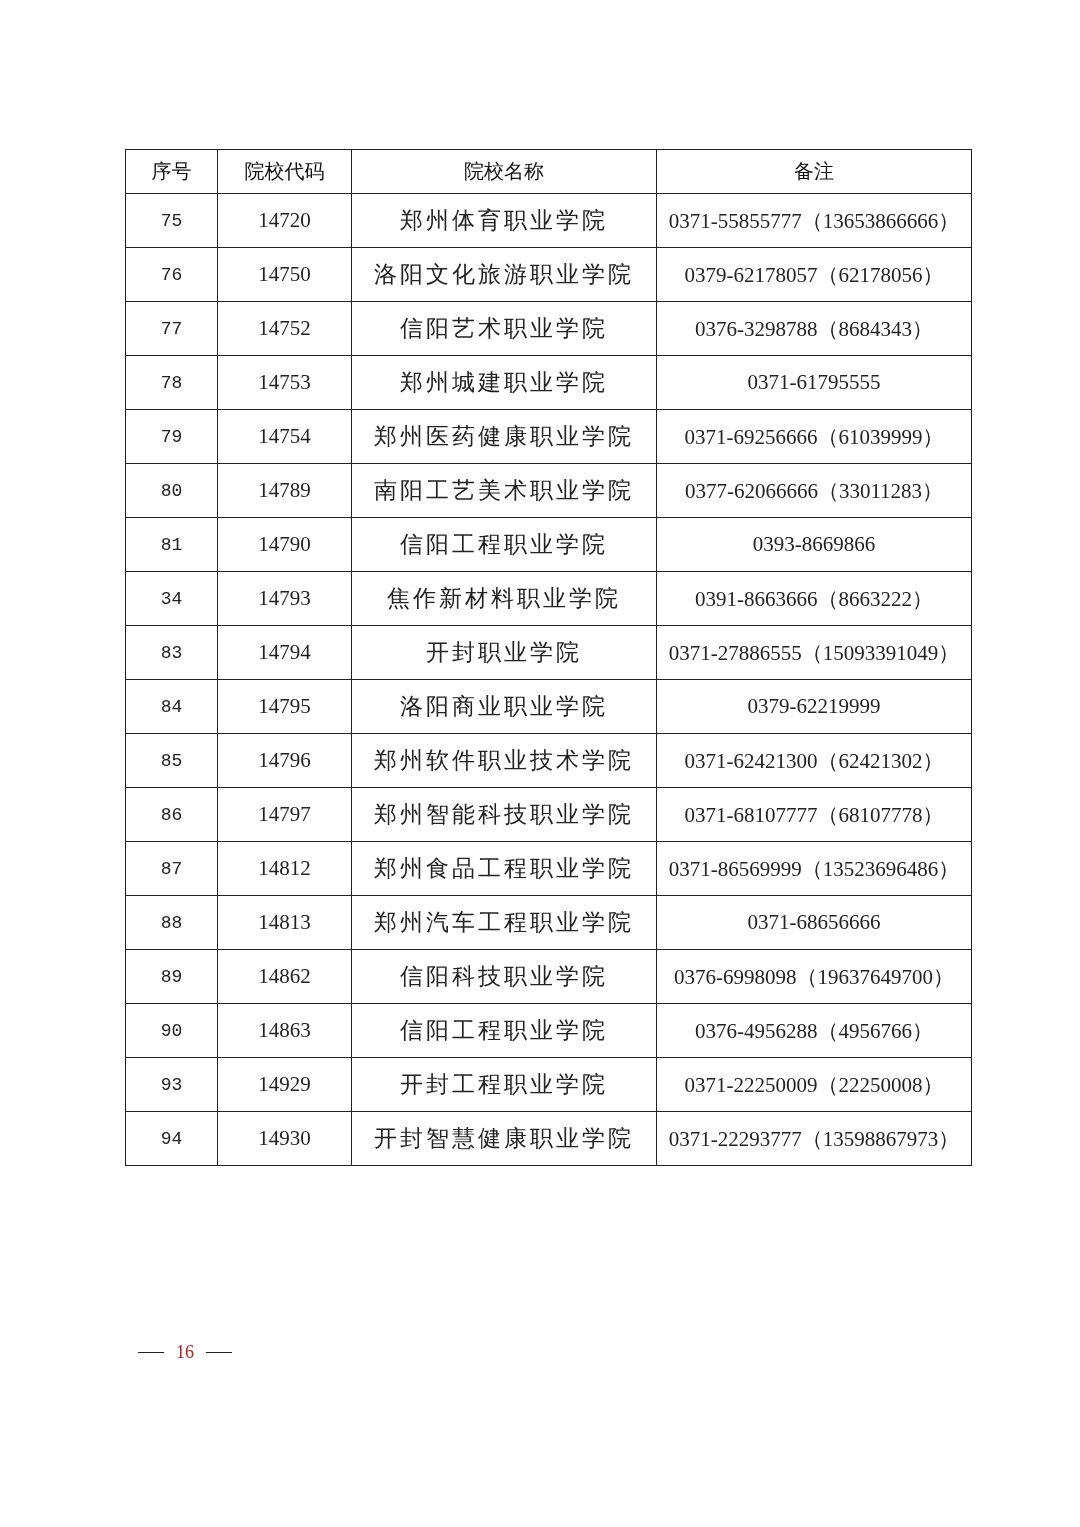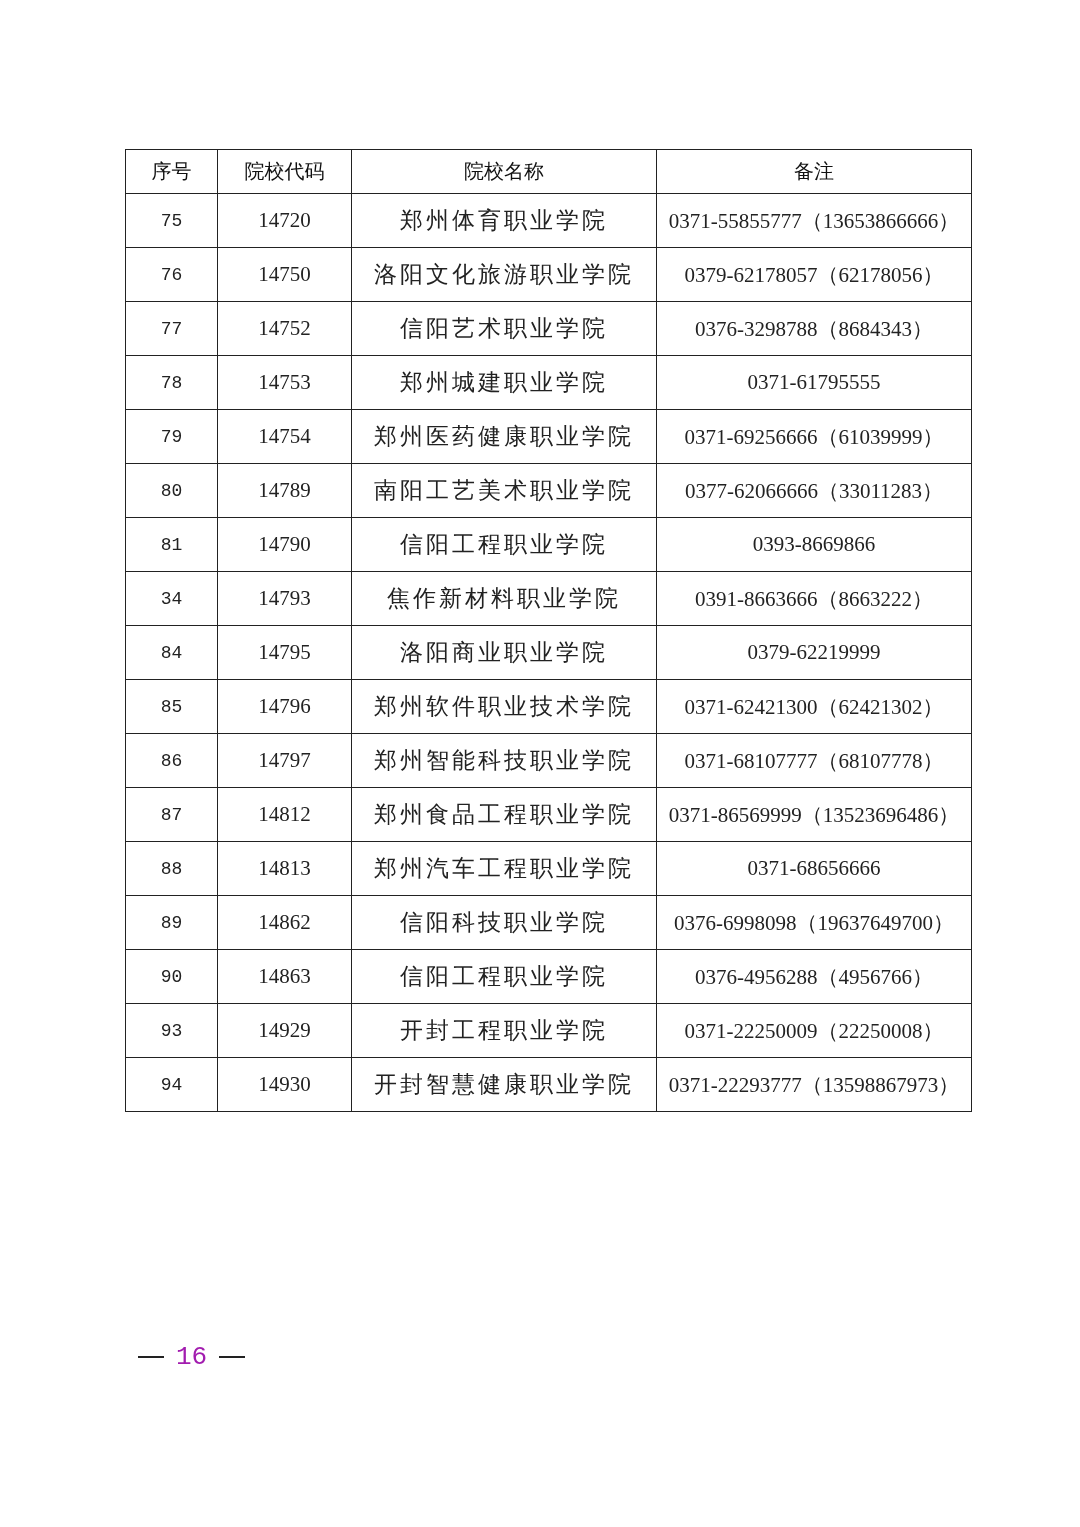--- a/index.html
+++ b/index.html
@@ -26,21 +26,21 @@
     font-weight: normal;
     color: #111;
   }
   table.list td { height: 53px; }
   td.seq { font-family: Liberation Mono, monospace; font-size: 18px; color: #111; }
   td.code { font-family: "Liberation Serif", serif; font-size: 21px; color: #333; }
   td.name { font-family: Liberation Mono, monospace; font-size: 23px; letter-spacing: 3px; color: #333; }
   td.note { font-family: "Liberation Serif", serif; font-size: 21px; text-align: left; color: #333; padding-left: 1px; margin-left: 20px; }
   .footer {
     position: absolute; left: 138px; top: 1342px;
-    font-family: Liberation Mono, monospace; font-size: 26px; color: #a21caf;
+    font-family: Liberation Serif, serif; font-size: 18px; color: #b91c1c;
     display: flex; align-items: center; gap: 12px;
   }
   .dash { display: inline-block; width: 26px; height: 1.5px; background: #222; }
 </style>
 </head>
 <body>
 
 <div class="page">
   <table class="list">
     <colgroup>
@@ -100,20 +100,26 @@
           <td class="name">信阳工程职业学院</td>
           <td class="note">0393-8669866</td>
         </tr>
         <tr>
           <td class="seq">34</td>
           <td class="code">14793</td>
           <td class="name">焦作新材料职业学院</td>
           <td class="note">0391-8663666（8663222）</td>
         </tr>
         <tr>
+          <td class="seq">83</td>
+          <td class="code">14794</td>
+          <td class="name">开封职业学院</td>
+          <td class="note">0371-27886555（15093391049）</td>
+        </tr>
+        <tr>
           <td class="seq">84</td>
           <td class="code">14795</td>
           <td class="name">洛阳商业职业学院</td>
           <td class="note">0379-62219999</td>
         </tr>
         <tr>
           <td class="seq">85</td>
           <td class="code">14796</td>
           <td class="name">郑州软件职业技术学院</td>
           <td class="note">0371-62421300（62421302）</td>

